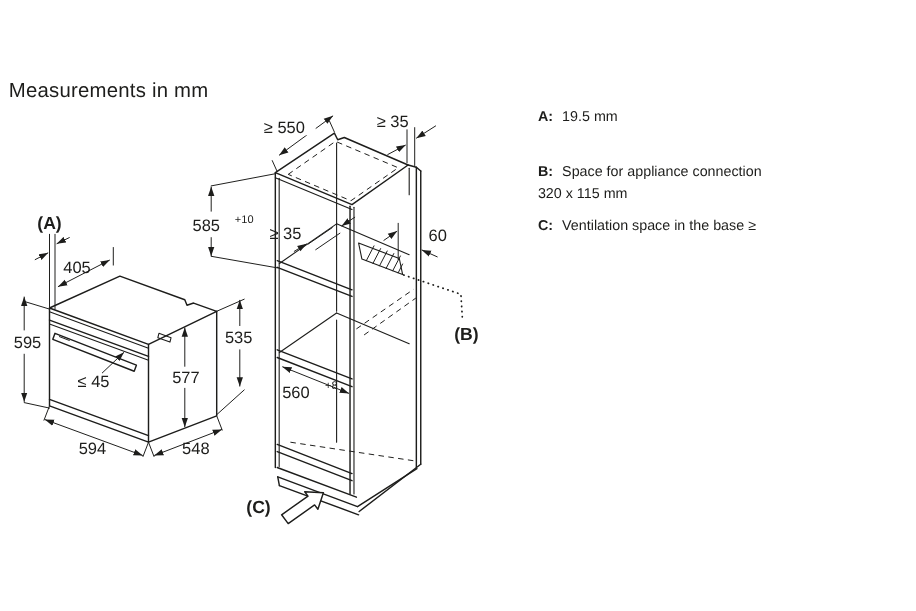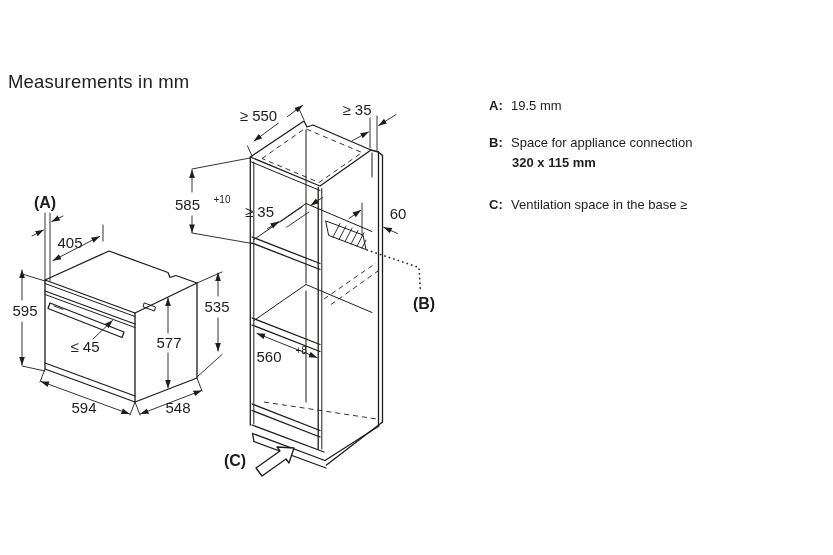--- a/index.html
+++ b/index.html
@@ -6,21 +6,21 @@
   .stage{position:relative;width:712px;height:555px;background:#fff;overflow:hidden;
          font-family:"Liberation Sans", sans-serif;color:#1d1d1b;}
   .title{position:absolute;left:8px;top:71px;font-size:18.5px;letter-spacing:.2px;}
   svg.art{position:absolute;left:0;top:0;}
   svg.art text{font-family:"Liberation Sans", sans-serif;fill:#1d1d1b;font-size:15px;}
   svg.art text.sup{font-size:10px;}
   svg.art text.blab{font-size:16px;font-weight:bold;}
   .legend{position:absolute;left:489px;top:0;width:330px;}
   .lg-row{position:absolute;left:0;font-size:13px;line-height:20px;white-space:nowrap;}
   .lg-key{font-weight:bold;display:inline-block;min-width:22px;}
-  .lg-l2{margin-left:23px;font-weight:bold;}
+  .lg-l2{}
   .s-main{stroke:#1d1d1b;stroke-width:1.3;fill:none;stroke-linejoin:round;stroke-linecap:round;}
   .s-mid{stroke:#1d1d1b;stroke-width:1.0;fill:none;stroke-linejoin:round;stroke-linecap:round;}
   .s-thin{stroke:#1d1d1b;stroke-width:0.9;fill:none;stroke-linecap:round;}
   .s-dash{stroke:#1d1d1b;stroke-width:0.9;fill:none;stroke-dasharray:5 4;}
   .s-dot{stroke:#1d1d1b;stroke-width:1.6;fill:none;stroke-dasharray:0.3 4.4;stroke-linecap:round;}
 </style>
 </head>
 <body>
 
 <div class="stage">
@@ -180,21 +180,21 @@
       <text class="blab" x="424" y="309" text-anchor="middle">(B)</text>
       <text class="blab" x="235" y="466" text-anchor="middle">(C)</text>
     </g>
   </svg>
 
   <div class="legend">
     <div class="lg-row" style="top:96px">
       <span class="lg-key">A:</span><span>19.5 mm</span>
       <div class="lg-l2"></div>
     </div>
-    <div class="lg-row" style="top:133px">
+    <div class="lg-row" style="top:146px">
       <span class="lg-key">B:</span><span>Space for appliance connection</span>
       <div class="lg-l2">320 x 115 mm</div>
     </div>
     <div class="lg-row" style="top:195px">
       <span class="lg-key">C:</span><span>Ventilation space in the base ≥</span>
     </div>
   </div>
 
 </div>
 

